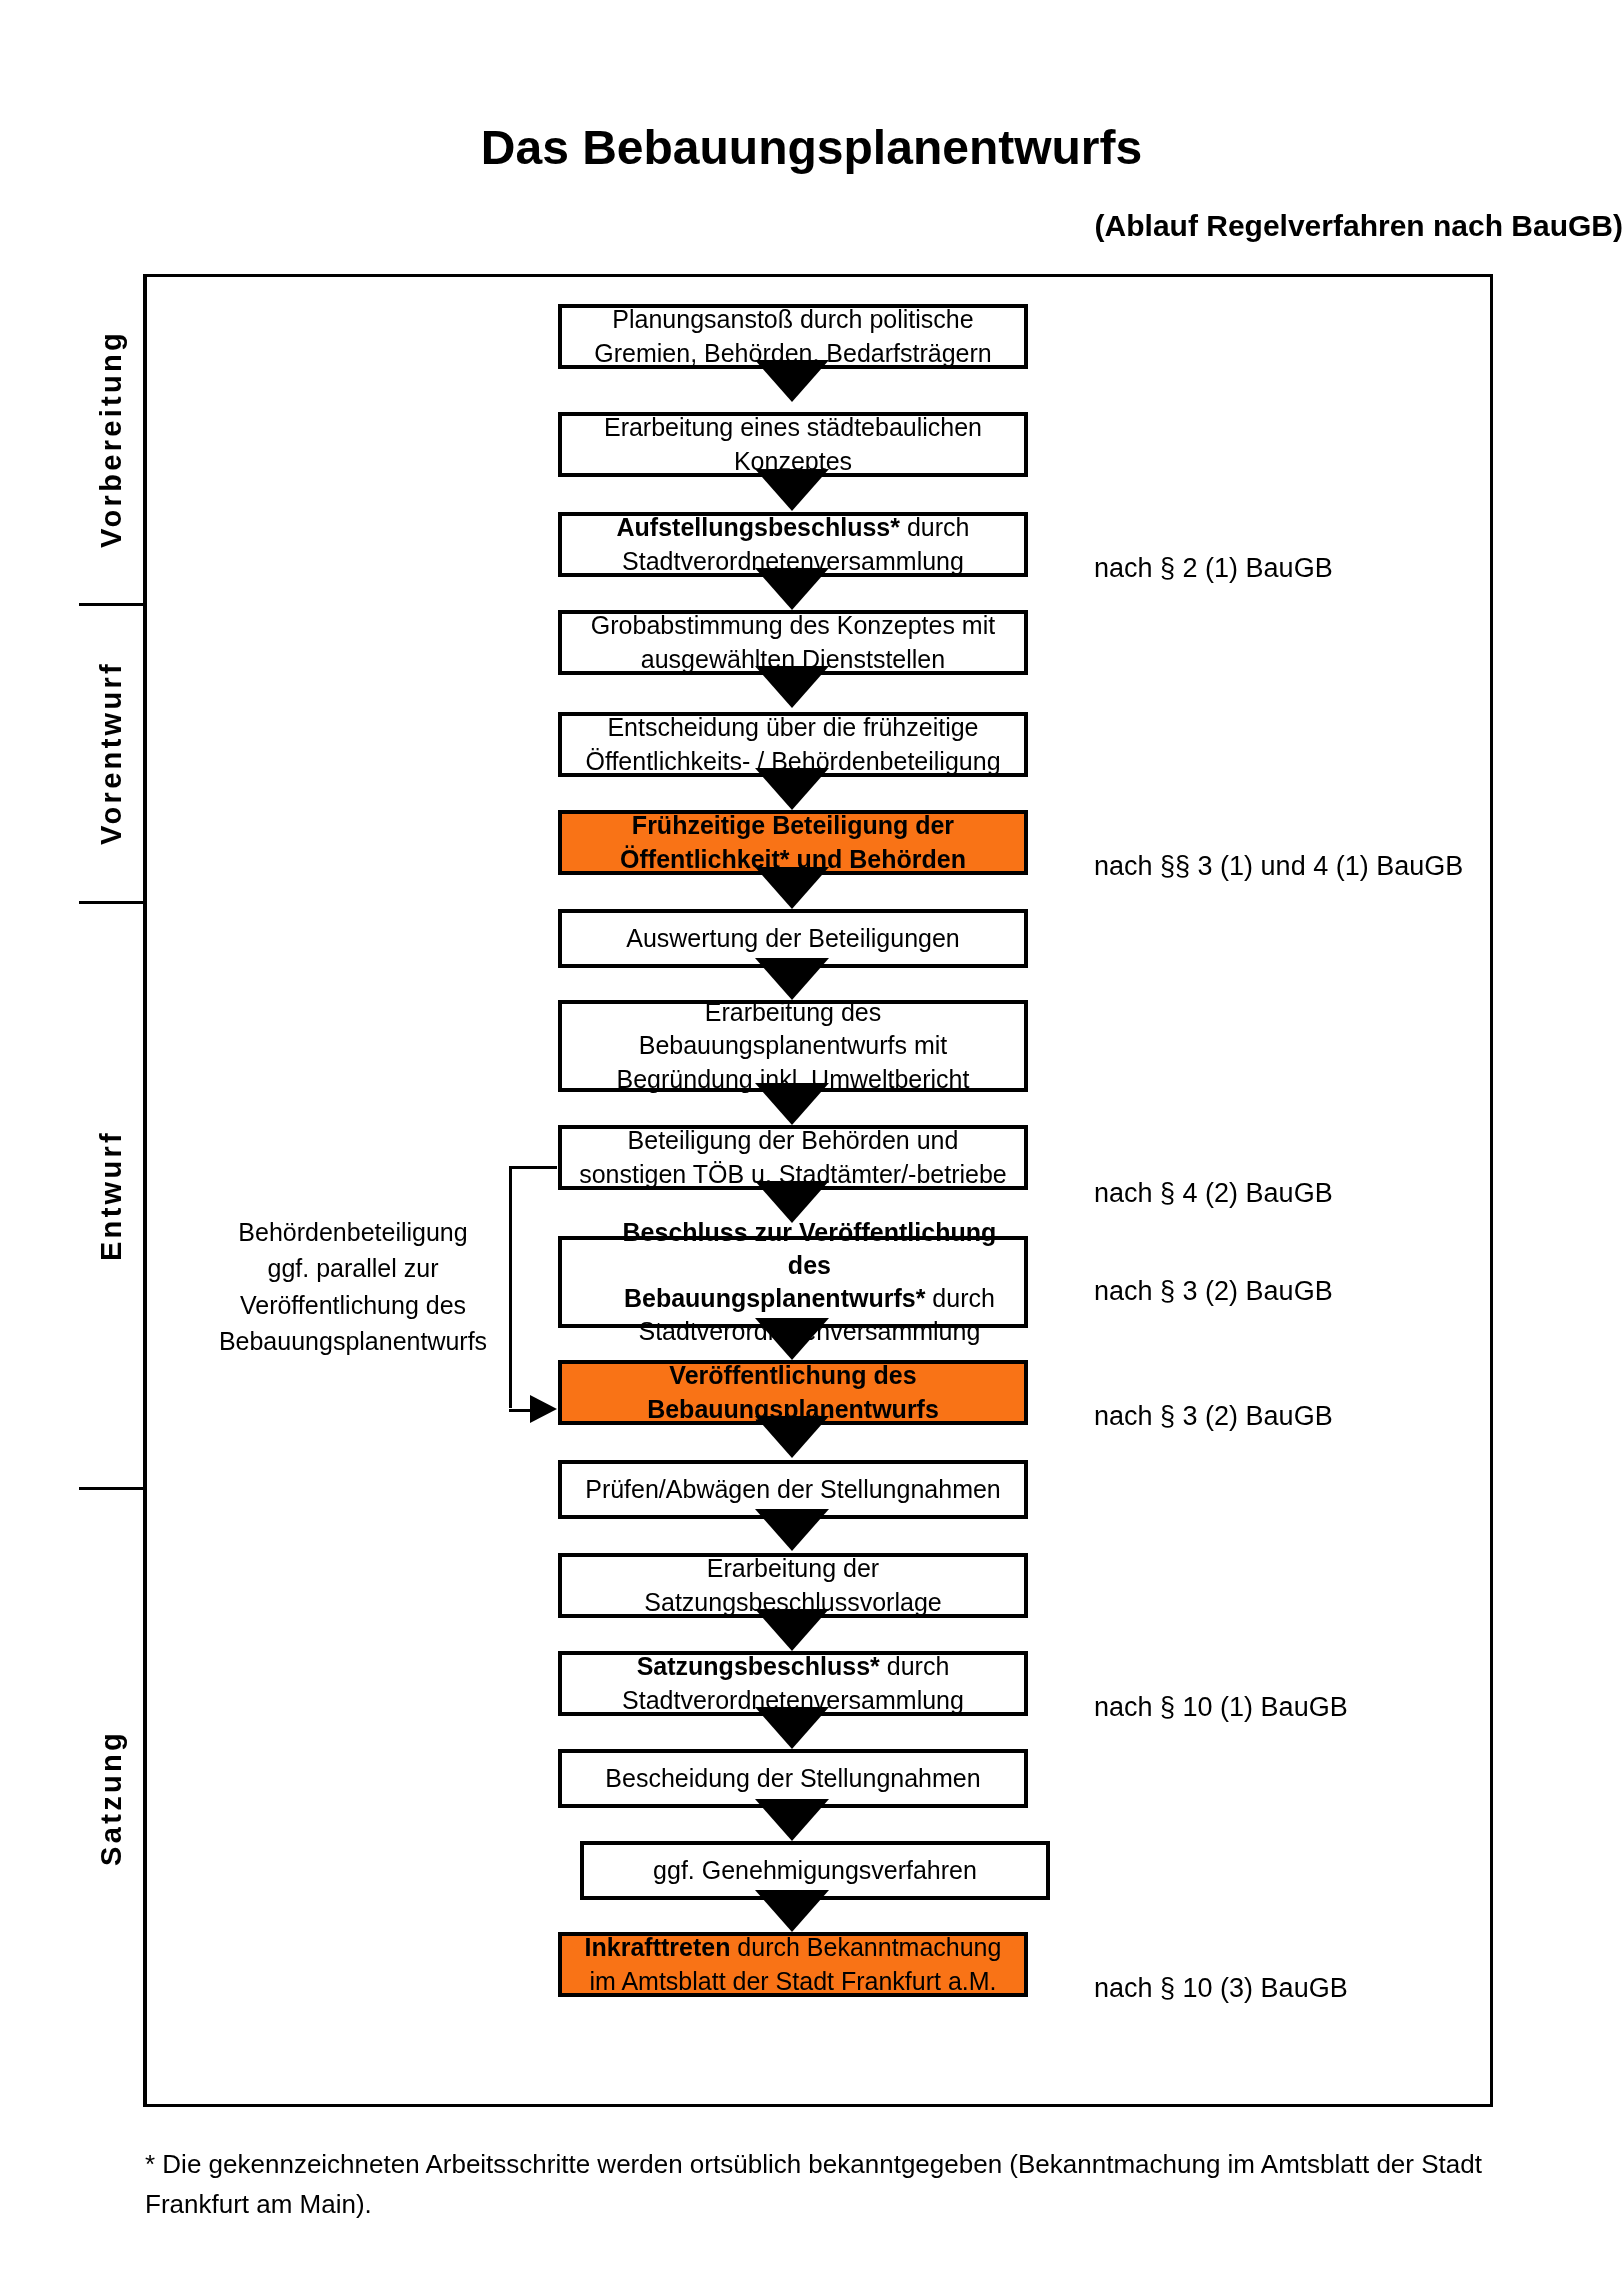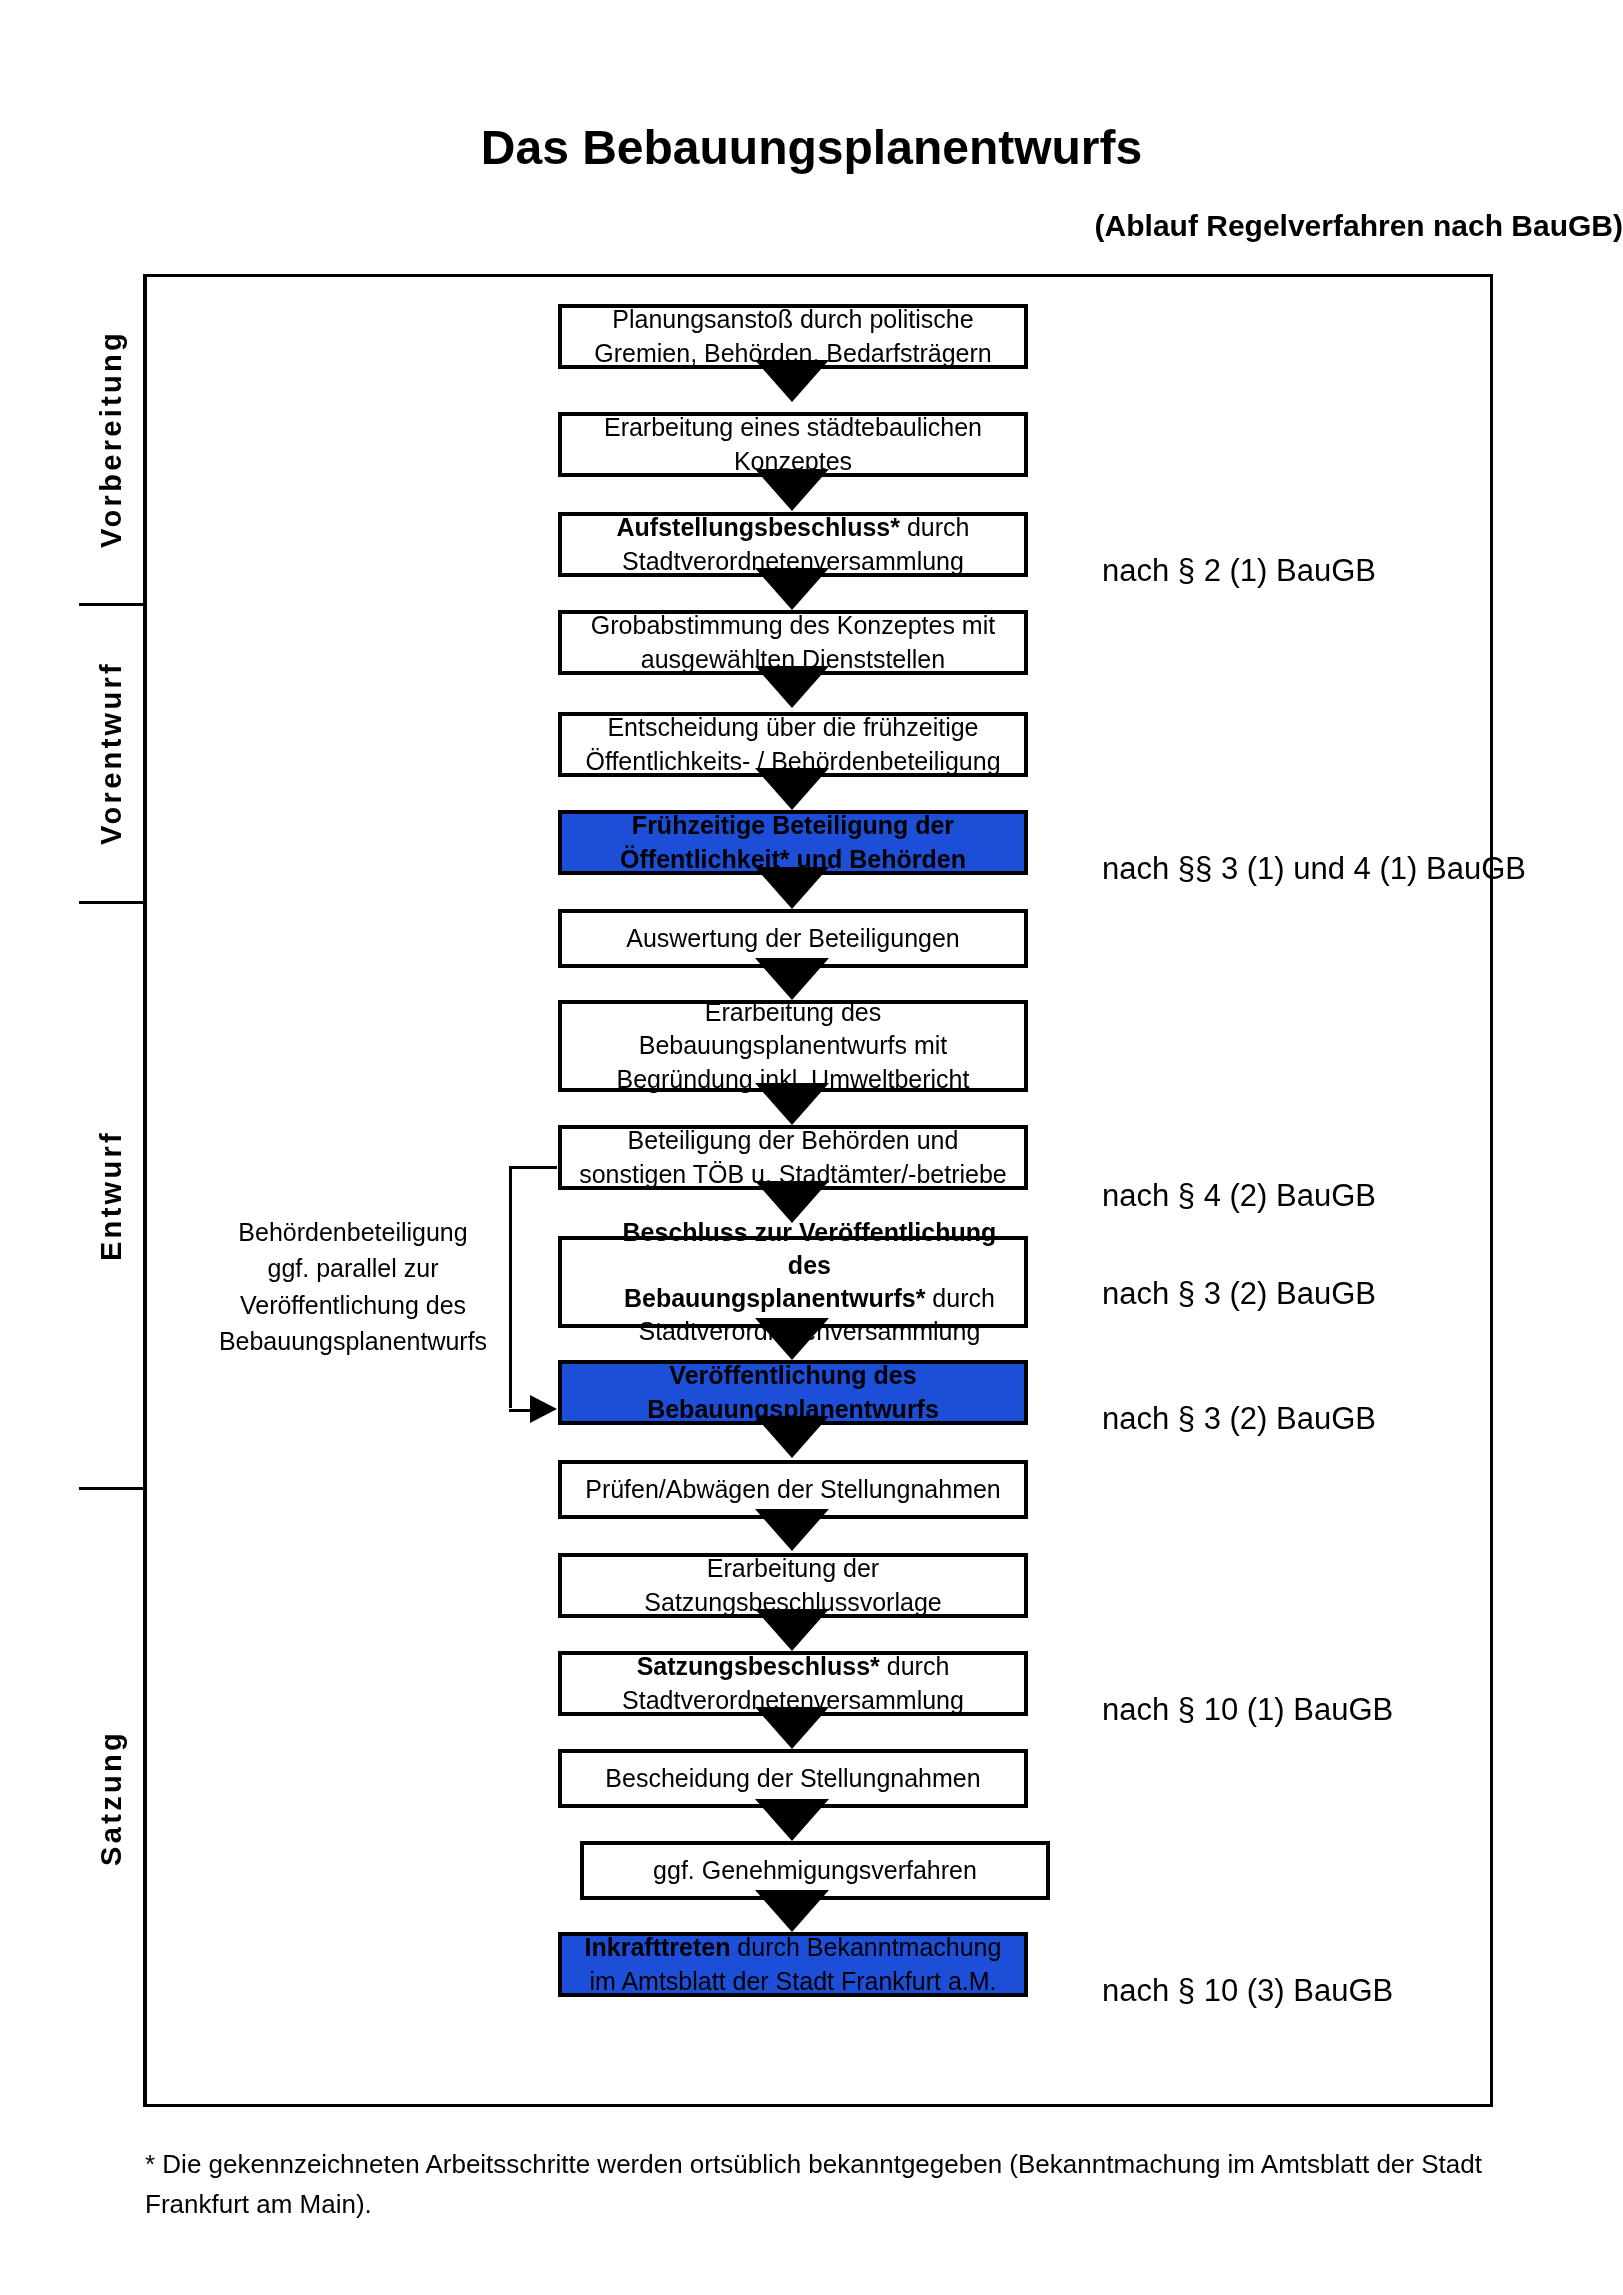--- a/index.html
+++ b/index.html
@@ -71,39 +71,38 @@
     width:470px;
     box-sizing:border-box;
     border:4.6px solid #000;
     background:#ffffff;
     display:flex;align-items:center;justify-content:center;
     text-align:center;
     font-size:25px;
     line-height:1.33;
     padding:3.9px 9.2px;
   }
-  .pbox.blue{background:#1d4ed8;}
+  .pbox.blue{background:#f97316;}
   .pbox .t{display:block;}
   .pbox b{font-weight:bold;}
 
   
   .arrow{
     position:absolute;
     width:0;height:0;
     border-left:37px solid transparent;
     border-right:37px solid transparent;
     border-top:42px solid #000;
   }
 
   
   .legal{
     position:absolute;
-    font-size:31px;
+    font-size:27px;
     white-space:nowrap;
-    margin-left:8px;
   }
 
   
   .sidenote{
     position:absolute;
     text-align:center;
     font-size:25px;
     line-height:1.45;
     width:314px;
   }

